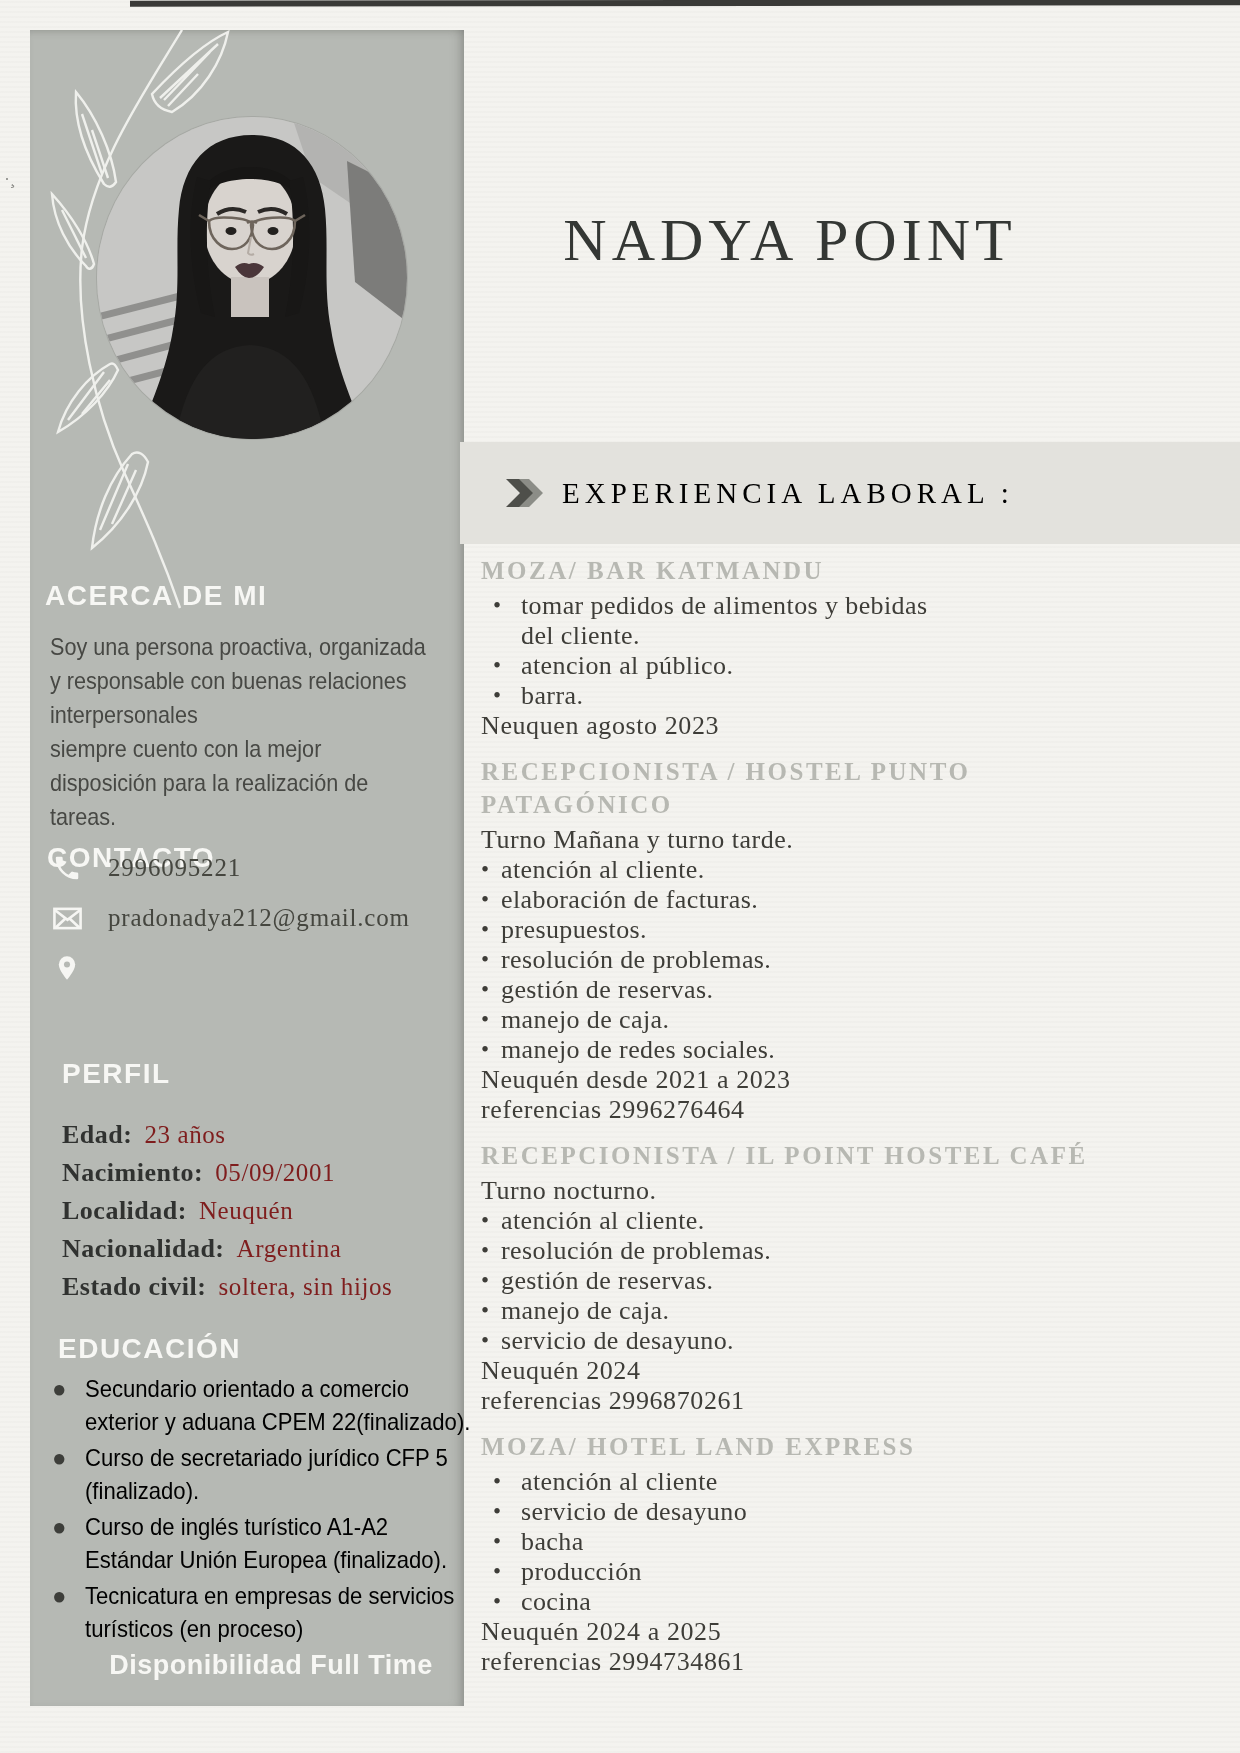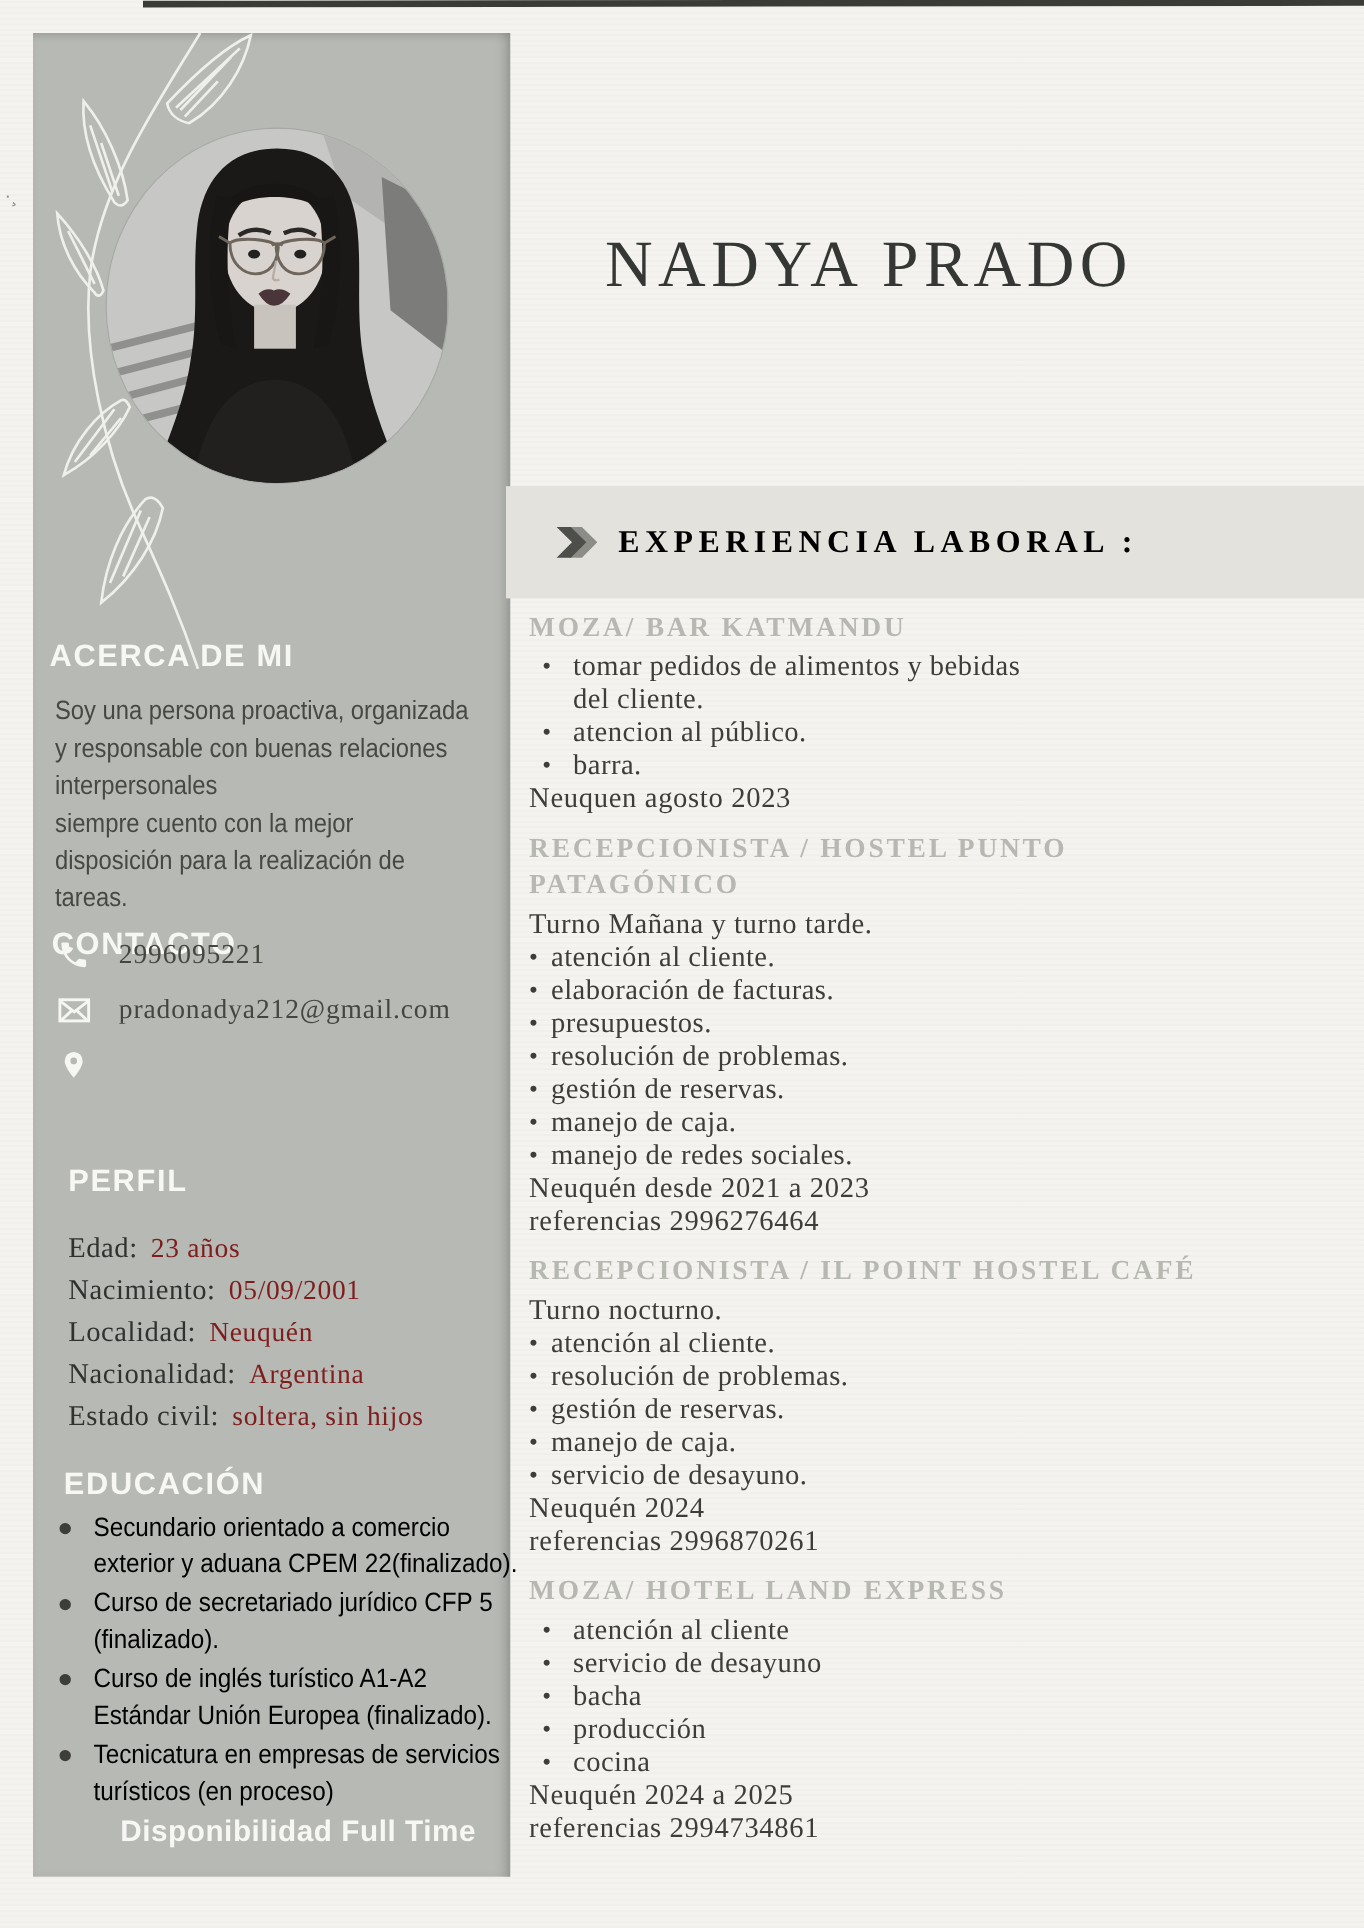--- a/index.html
+++ b/index.html
@@ -22,37 +22,37 @@
   .about-b{position:absolute;left:20px;top:600px;font-family:"Liberation Sans",sans-serif;font-size:24px;
            line-height:34px;color:#474844;white-space:pre;transform:scaleX(.9);transform-origin:left top;}
   .contact-t{left:17px;top:812px;}
   .contact-list{position:absolute;left:14px;top:813px;width:440px;}
   .contact-row{display:flex;align-items:center;height:50px;padding-left:4px;}
   .cicon{width:38px;display:flex;justify-content:center;}
   .ctext{margin-left:22px;font-size:25px;color:#45463f;letter-spacing:.8px;}
   .perfil-t{left:32px;top:1028px;text-align:center;}
   .profile-list{position:absolute;left:32px;top:1090px;}
   .profile-row{display:flex;align-items:baseline;height:38px;}
-  .plabel{font-weight:normal;font-size:26px;color:#303230;letter-spacing:.5px;}
+  .plabel{font-weight:bold;font-size:26px;color:#303230;letter-spacing:.5px;}
   .pvalue{margin-left:12px;font-size:25px;color:#7f1d1d;letter-spacing:.6px;}
   .edu-t{left:28px;top:1303px;}
   .edu-list{position:absolute;left:22px;top:1342px;}
   .edu-row{display:flex;margin-bottom:3px;}
   .edot{width:33px;font-family:"Liberation Sans",sans-serif;font-size:24px;line-height:33px;color:#3d3e3a;}
   .etext{font-family:"Liberation Sans",sans-serif;font-size:24px;line-height:33px;color:#45464
 2;white-space:pre;transform:scaleX(.92);transform-origin:left top;}
   .avail{position:absolute;left:0;top:1620px;width:100%;text-align:center;padding-left:48px;box-sizing:border-box;
          font-family:"Liberation Sans",sans-serif;font-weight:bold;font-size:27px;letter-spacing:.5px;
          color:var(--header-white,#f7f7f4);}
   
   .name{position:absolute;left:470px;top:206px;width:640px;margin:0;text-align:center;
         font-weight:400;font-size:60px;letter-spacing:5px;color:#343734;}
   .band{position:absolute;left:460px;top:442px;width:780px;height:102px;background:var(--band-gray,#e3e2dd);
         display:flex;align-items:center;padding-left:45px;box-sizing:border-box;}
-  .band-title{margin-left:15px;font-weight:bold;font-size:29px;letter-spacing:5px;color:#56575
+  .band-title{margin-left:15px;font-weight:normal;font-size:29px;letter-spacing:5px;color:#56575
 2;}
   .jobs{position:absolute;left:481px;top:554px;width:680px;}
   .job{margin-bottom:14px;}
   .job-title{margin:0 0 4px 0;font-weight:bold;font-size:25px;line-height:33px;letter-spacing:2.5px;
              color:var(--title-light,#b7b8b2);white-space:pre;}
   .job-intro{font-size:26px;line-height:30px;color:#3e3d38;letter-spacing:.5px;}
   .brow{display:flex;line-height:30px;}
   .dot{font-size:23px;color:#3e3d38;}
   .flush .dot{width:20px;}
   .indent .brow{padding-left:12px;}
@@ -202,21 +202,21 @@
           <span class="edot">●</span>
           <span class="etext">Tecnicatura en empresas de servicios
 turísticos (en proceso)</span>
         </div>
       </div>
 
     <div class="avail">Disponibilidad Full Time</div>
   </aside>
 
   <main>
-    <h1 class="name">NADYA PRADO</h1>
+    <h1 class="name">NADYA POINT</h1>
 
     <div class="band">
       <svg width="42" height="30" viewBox="0 0 42 30">
         <polygon points="12,1 24,1 38,15 24,29 12,29 26,15" fill="#8c8d87"></polygon>
         <polygon points="1,1 14,1 28,15 14,29 1,29 15,15" fill="#4e4f4a"></polygon>
       </svg>
       <span class="band-title">EXPERIENCIA LABORAL :</span>
     </div>
 
     <div class="jobs" id="jobs">

